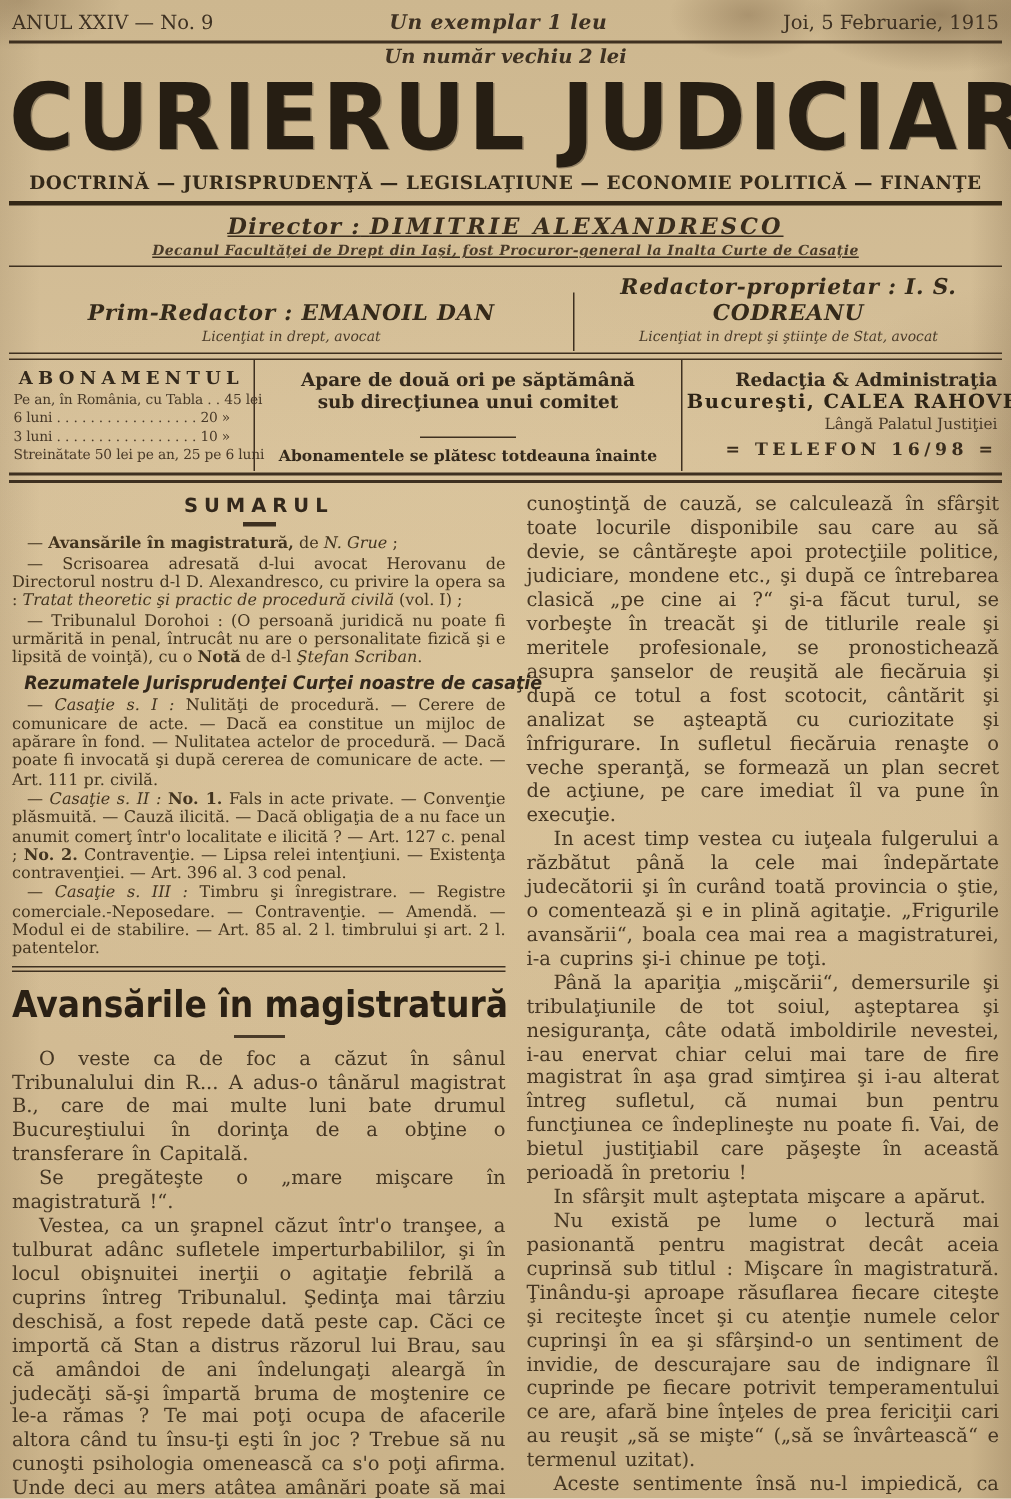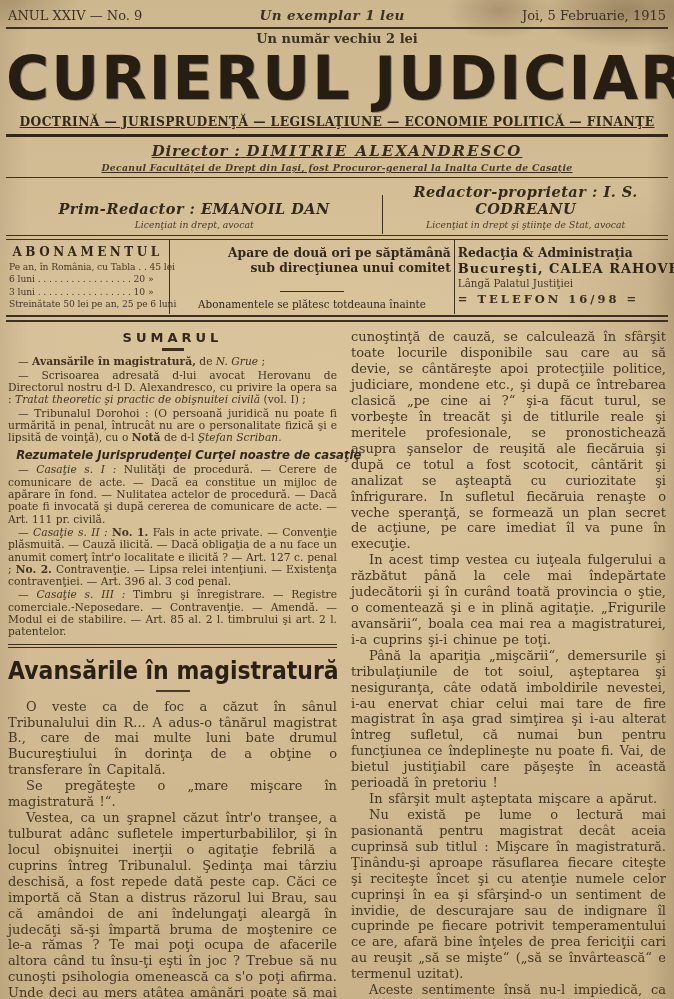--- a/index.html
+++ b/index.html
@@ -17,29 +17,29 @@
       linear-gradient(180deg, #cdb78f 0%, #d6c099 30%, #d2bb93 70%, #c9b289 100%);
   }
   .page{box-sizing:border-box;width:674px;height:878px;padding:4px 6px 0;position:relative;}
   .rs-b{font-weight:bold}.rs-i{font-style:italic}
 
   
   .topline{display:flex;justify-content:space-between;align-items:baseline;font-size:13px;padding:3px 2px 1px;color:#3e3122;}
   .topline .mid{font-weight:bold;font-style:italic;font-size:13.5px;letter-spacing:.4px;}
   .rule{border:0;}
   .rule-2{border-top:2px solid #3e3020;margin:3px 0 0;}
-  .oldprice{text-align:center;font-weight:bold;font-size:13px;margin-top:2px;color:#3e3122;}
+  .oldprice{text-align:center;font-weight:bold;font-style:italic;font-size:13px;margin-top:2px;color:#3e3122;}
 
   .masthead{
     margin:1px 0 0;text-align:center;line-height:1.02;white-space:nowrap;
     font-family:"DejaVu Sans", sans-serif;font-weight:bold;font-size:59px;
     letter-spacing:2px;color:#261e13;transform:scaleY(1.04);transform-origin:center top;
     text-shadow:1px 1px 0 rgba(38,30,19,.35);
   }
-  .subtitle{text-align:center;font-weight:bold;font-size:12.3px;letter-spacing:.4px;margin-top:7px;color:#342919;white-space:nowrap;text-decoration:underline;}
+  .subtitle{text-align:center;font-weight:bold;font-size:12.3px;letter-spacing:.4px;margin-top:7px;color:#342919;white-space:nowrap;}
   .rule-3{border-top:3px solid #332716;margin:5px 0 0;}
 
   .director{text-align:center;margin-top:4px;color:#3a2d1d;text-decoration:underline;}
   .dir-line{font-style:italic;font-weight:bold;font-size:15px;letter-spacing:.8px;}
   .dir-name{letter-spacing:2px;}
   .dir-desc{font-style:italic;font-weight:bold;font-size:9.3px;margin-top:2px;letter-spacing:.3px;color:#4a3b29;}
   .rule-1{border-top:1.5px solid #3e3020;margin:4px 0 0;}
 
   .editors{display:flex;align-items:flex-end;}
   .ed-cell{text-align:center;padding:5px 2px 4px;box-sizing:border-box;}
@@ -48,26 +48,26 @@
   .ed-name{font-style:italic;font-weight:bold;font-size:14.5px;letter-spacing:.5px;color:#352a1a;}
   .ed-desc{font-style:italic;font-size:9.3px;margin-top:2px;color:#4a3b29;}
 
   .rule-double{border-top:1.5px solid #3e3020;border-bottom:1.5px solid #3e3020;height:2.5px;margin:1px 0 0;}
   .rule-double.heavy{border-top-width:2.5px;border-bottom-width:2.5px;height:3px;}
 
   .infobox{display:flex;align-items:stretch;}
   .ib-cell{box-sizing:border-box;padding:5px 3px 4px;}
   .ib-abon{width:24.8%;border-right:1.5px solid #3e3020;}
   .ib-apare{width:43%;border-right:1.5px solid #3e3020;text-align:center;display:flex;flex-direction:column;justify-content:space-between;}
-  .ib-red{width:32.2%;text-align:left;}
+  .ib-red{width:32.2%;text-align:right;}
   .ib-title{text-align:center;font-weight:bold;letter-spacing:3.5px;font-size:12px;color:#33281b;margin:0 0 2px;}
   .ab-line{font-size:9.2px;line-height:1.35;margin:0;white-space:nowrap;letter-spacing:-.1px;}
-  .ap-main{font-weight:bold;font-size:12.3px;line-height:1.25;color:#33281b;text-align:right;}
+  .ap-main{font-weight:bold;font-size:12.3px;line-height:1.25;color:#33281b;}
   .mini-rule{width:64px;border-top:1px solid #3e3020;margin:6px auto;}
-  .ap-note{font-weight:normal;font-size:10.4px;color:#33281b;}
+  .ap-note{font-weight:bold;font-size:10.4px;color:#33281b;}
   .rd-l1{font-weight:bold;font-size:12.3px;color:#33281b;}
   .rd-l2{font-weight:bold;font-size:13px;letter-spacing:1px;color:#2d2315;margin-top:1px;white-space:nowrap;}
   .rd-l3{font-size:10.3px;margin-top:1px;}
   .rd-phone{font-weight:bold;font-size:11.5px;letter-spacing:3px;margin-top:3px;color:#3a2d1d;}
 
   
   .columns{display:flex;gap:14px;padding:4px 2px 0;}
   .col{width:50%;box-sizing:border-box;}
 
   .sum-title{font-family:"DejaVu Sans",sans-serif;text-align:center;font-size:13px;font-weight:bold;letter-spacing:4px;margin:4px 0 0;color:#33281b;}
@@ -157,21 +157,21 @@
     </div>
     <div class="rule-double heavy"></div>
   </header>
 
   <main class="columns">
     <section class="col col-left">
       <h2 class="sum-title">SUMARUL</h2>
       <div class="dash"></div>
       <div>
           <p class="sum-item"><span>— </span><span class="rs-b">Avansările în magistratură,</span><span> de </span><span class="rs-i">N. Grue</span><span> ;</span></p>
-          <p class="sum-item"><span>— Scrisoarea adresată d-lui avocat Herovanu de Directorul nostru d-l D. Alexandresco, cu privire la opera sa : </span><span class="rs-i">Tratat theoretic şi practic de obişnuitei civilă</span><span> (vol. I) ;</span></p>
+          <p class="sum-item"><span>— Scrisoarea adresată d-lui avocat Herovanu de Directorul nostru d-l D. Alexandresco, cu privire la opera sa : </span><span class="rs-i">Tratat theoretic şi practic de procedură civilă</span><span> (vol. I) ;</span></p>
         </div>
       <div>
           <p class="sum-item"><span>— Tribunalul Dorohoi : (O persoană juridică nu poate fi urmărită in penal, întrucât nu are o personalitate fizică şi e lipsită de voinţă), cu o </span><span class="rs-b">Notă</span><span> de d-l </span><span class="rs-i">Ştefan Scriban</span><span>.</span></p>
         </div>
       <h3 class="rez-title">Rezumatele Jurisprudenţei Curţei noastre de casaţie</h3>
       <div>
           <p class="sum-item"><span>— </span><span class="rs-i">Casaţie s. I :</span><span> Nulităţi de procedură. — Cerere de comunicare de acte. — Dacă ea constitue un mijloc de apărare în fond. — Nulitatea actelor de procedură. — Dacă poate fi invocată şi după cererea de comunicare de acte. — Art. 111 pr. civilă.</span></p>
           <p class="sum-item"><span>— </span><span class="rs-i">Casaţie s. II :</span><span> </span><span class="rs-b">No. 1.</span><span> Fals in acte private. — Convenţie plăsmuită. — Cauză ilicită. — Dacă obligaţia de a nu face un anumit comerţ într'o localitate e ilicită ? — Art. 127 c. penal ; </span><span class="rs-b">No. 2.</span><span> Contravenţie. — Lipsa relei intenţiuni. — Existenţa contravenţiei. — Art. 396 al. 3 cod penal.</span></p>
           <p class="sum-item"><span>— </span><span class="rs-i">Casaţie s. III :</span><span> Timbru şi înregistrare. — Registre comerciale.-Neposedare. — Contravenţie. — Amendă. — Modul ei de stabilire. — Art. 85 al. 2 l. timbrului şi art. 2 l. patentelor.</span></p>
         </div>

